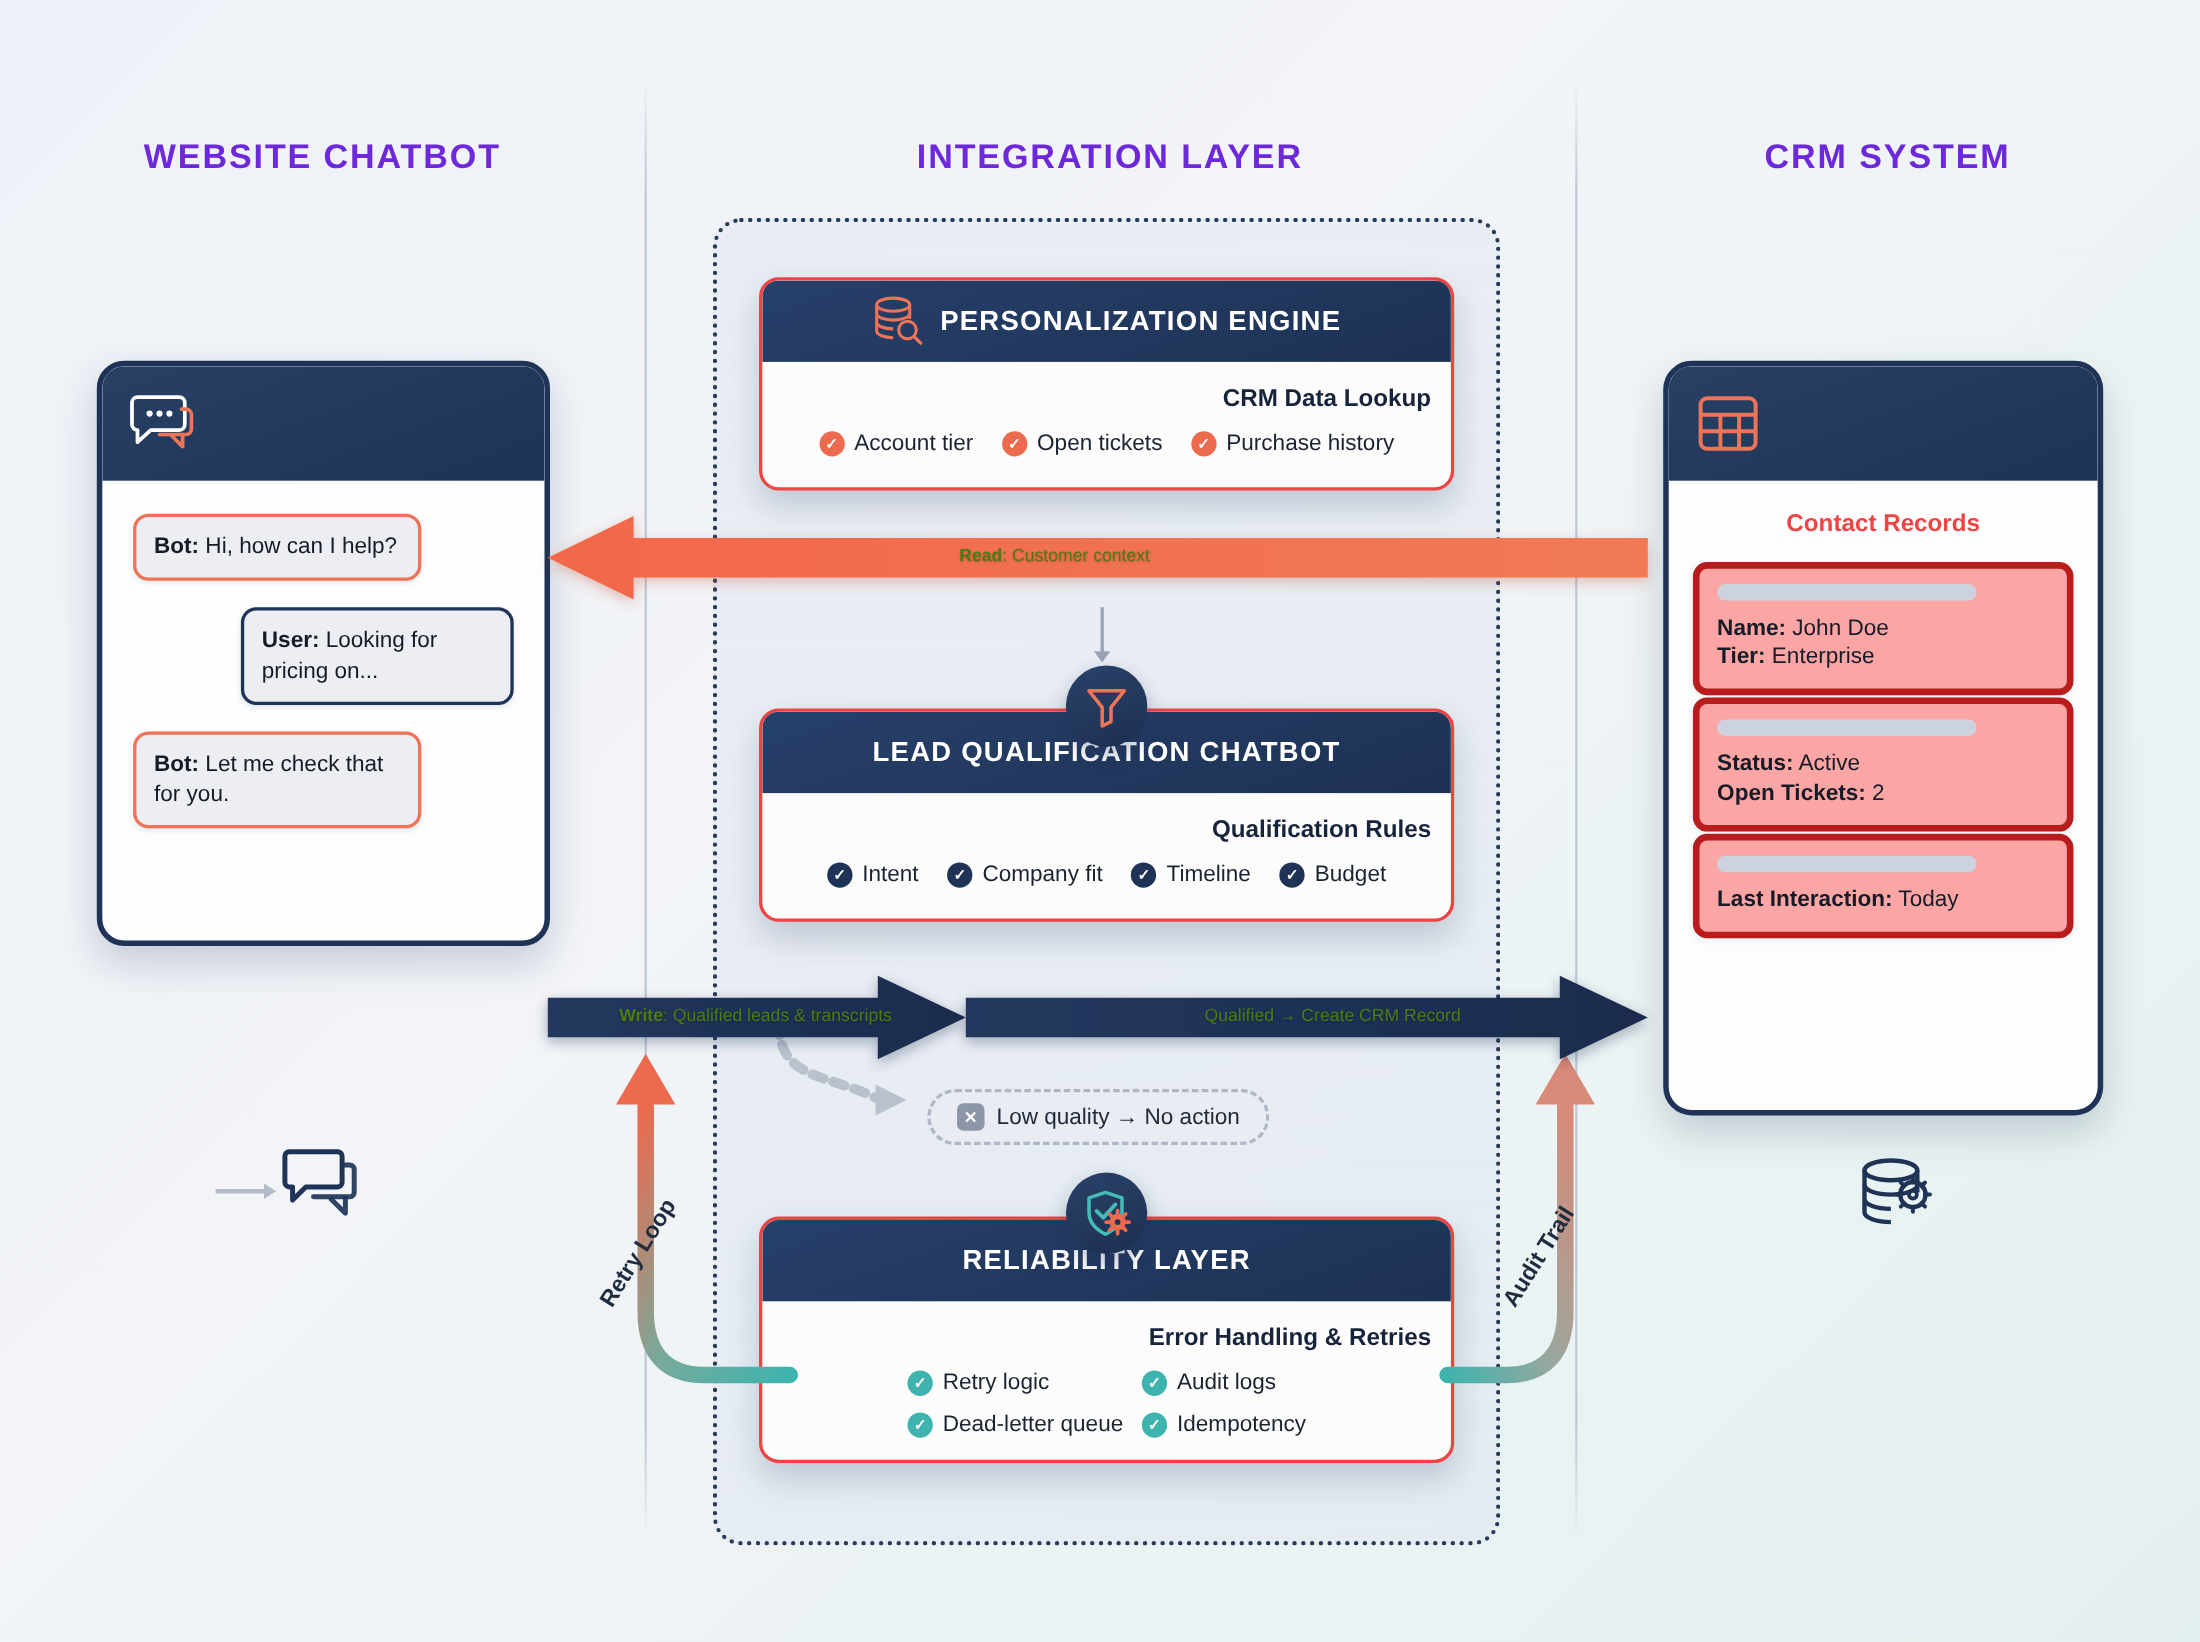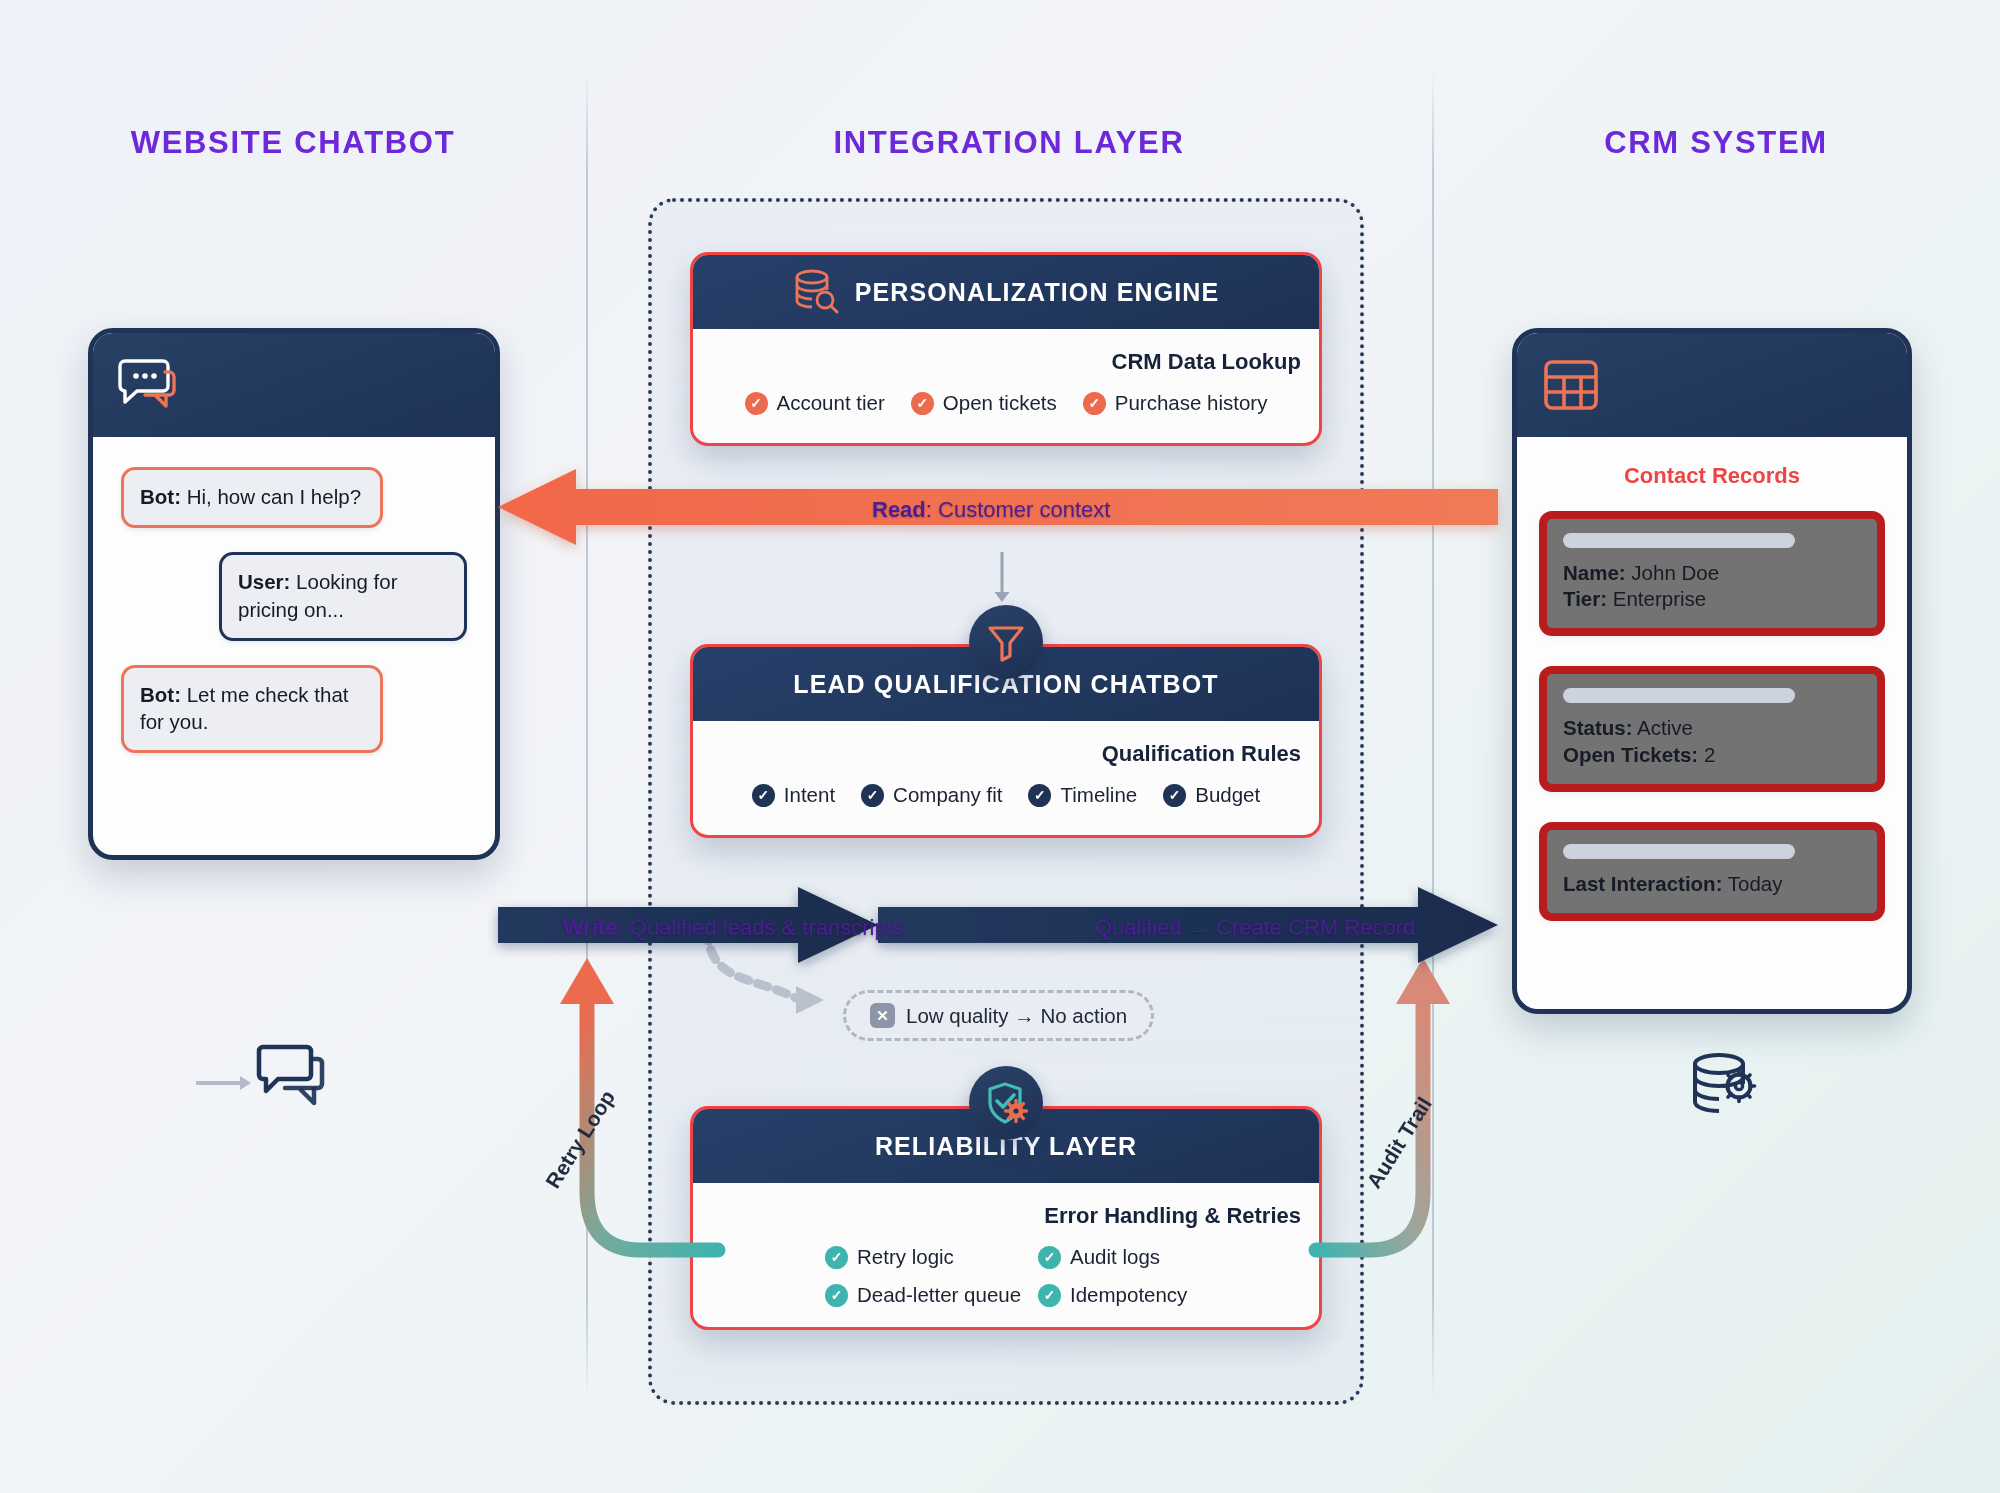--- a/index.html
+++ b/index.html
@@ -55,22 +55,22 @@
   }
   .bubble b { font-weight: 700; }
   .bubble.bot  { border: 3px solid #ed7457; margin-left: 2px; }
   .bubble.user { border: 3px solid #1e3356; margin-left: auto; margin-right: 2px; max-width: 248px; }
 
   
   #crm-panel { left: 1512px; top: 328px; width: 400px; height: 686px; }
   #crm-panel .device-body { padding: 26px 22px; }
   .crm-heading { text-align:center; font-size: 22px; font-weight: 700; color:#ef4444; margin-bottom: 22px; }
   .record-card {
-    border: 8px solid #b91c1c; border-radius: 13px; background:#737373;
-    padding: 14px 16px 16px; margin-bottom: 30px;
+    border: 6px solid #b91c1c; border-radius: 13px; background:#fca5a5;
+    padding: 14px 16px 16px; margin-bottom: 2px;
     box-shadow: 0 2px 6px rgba(30,51,86,.07);
   }
   .record-bar { height: 15px; border-radius: 8px; background:#ccd2de; margin-bottom: 12px; }
   .record-bar.w1 { width: 78%; }
   .record-bar.w2 { width: 78%; }
   .record-bar.w3 { width: 78%; }
   .record-line { font-size: 20.5px; color:#161b26; line-height:1.28; white-space: nowrap; }
   .record-line b { font-weight: 700; }
 
   
@@ -122,21 +122,21 @@
   #badge-shield { left: 969px; top: 1066px; }
 
   
   #connector-down { position:absolute; left: 992px; top: 552px; z-index: 4; }
 
   
   .flow-arrow { position:absolute; z-index: 9; }
   #arrow-read  { left: 498px;  top: 462px; }
   #arrow-write { left: 498px;  top: 880px; }
   .flow-label {
-    position: absolute; z-index: 10; color:#4c1d95; font-size: 22px;
+    position: absolute; z-index: 10; color:#4d7c0f; font-size: 16px;
     white-space: nowrap; text-shadow: 0 1px 2px rgba(0,0,0,.25);
   }
   .flow-label b { font-weight: 700; }
   #label-read  { left: 872px; top: 497px; }
   #label-write { left: 563px; top: 915px; text-align: center; }
   #label-create{ left: 1095px; top: 915px; }
 
   
   #lowq-pill {
     position:absolute; left: 843px; top: 990px; z-index: 8;

